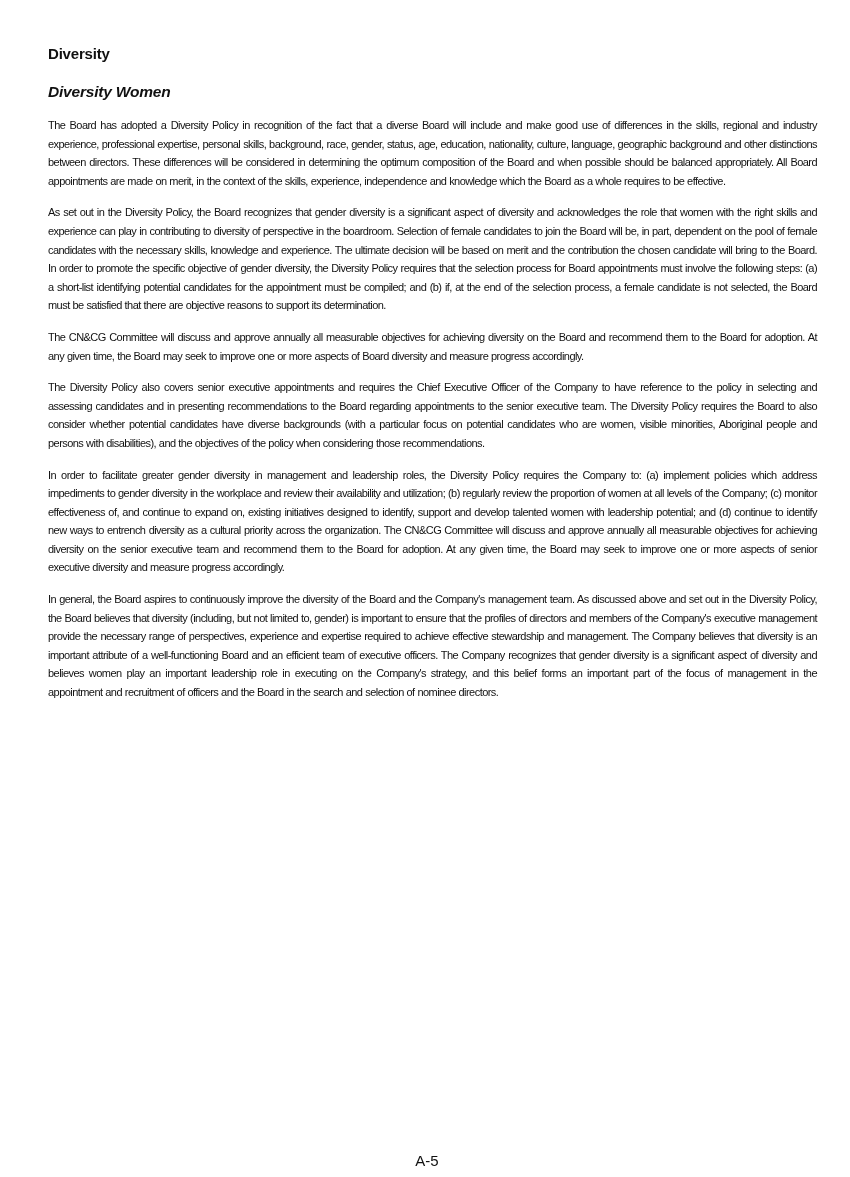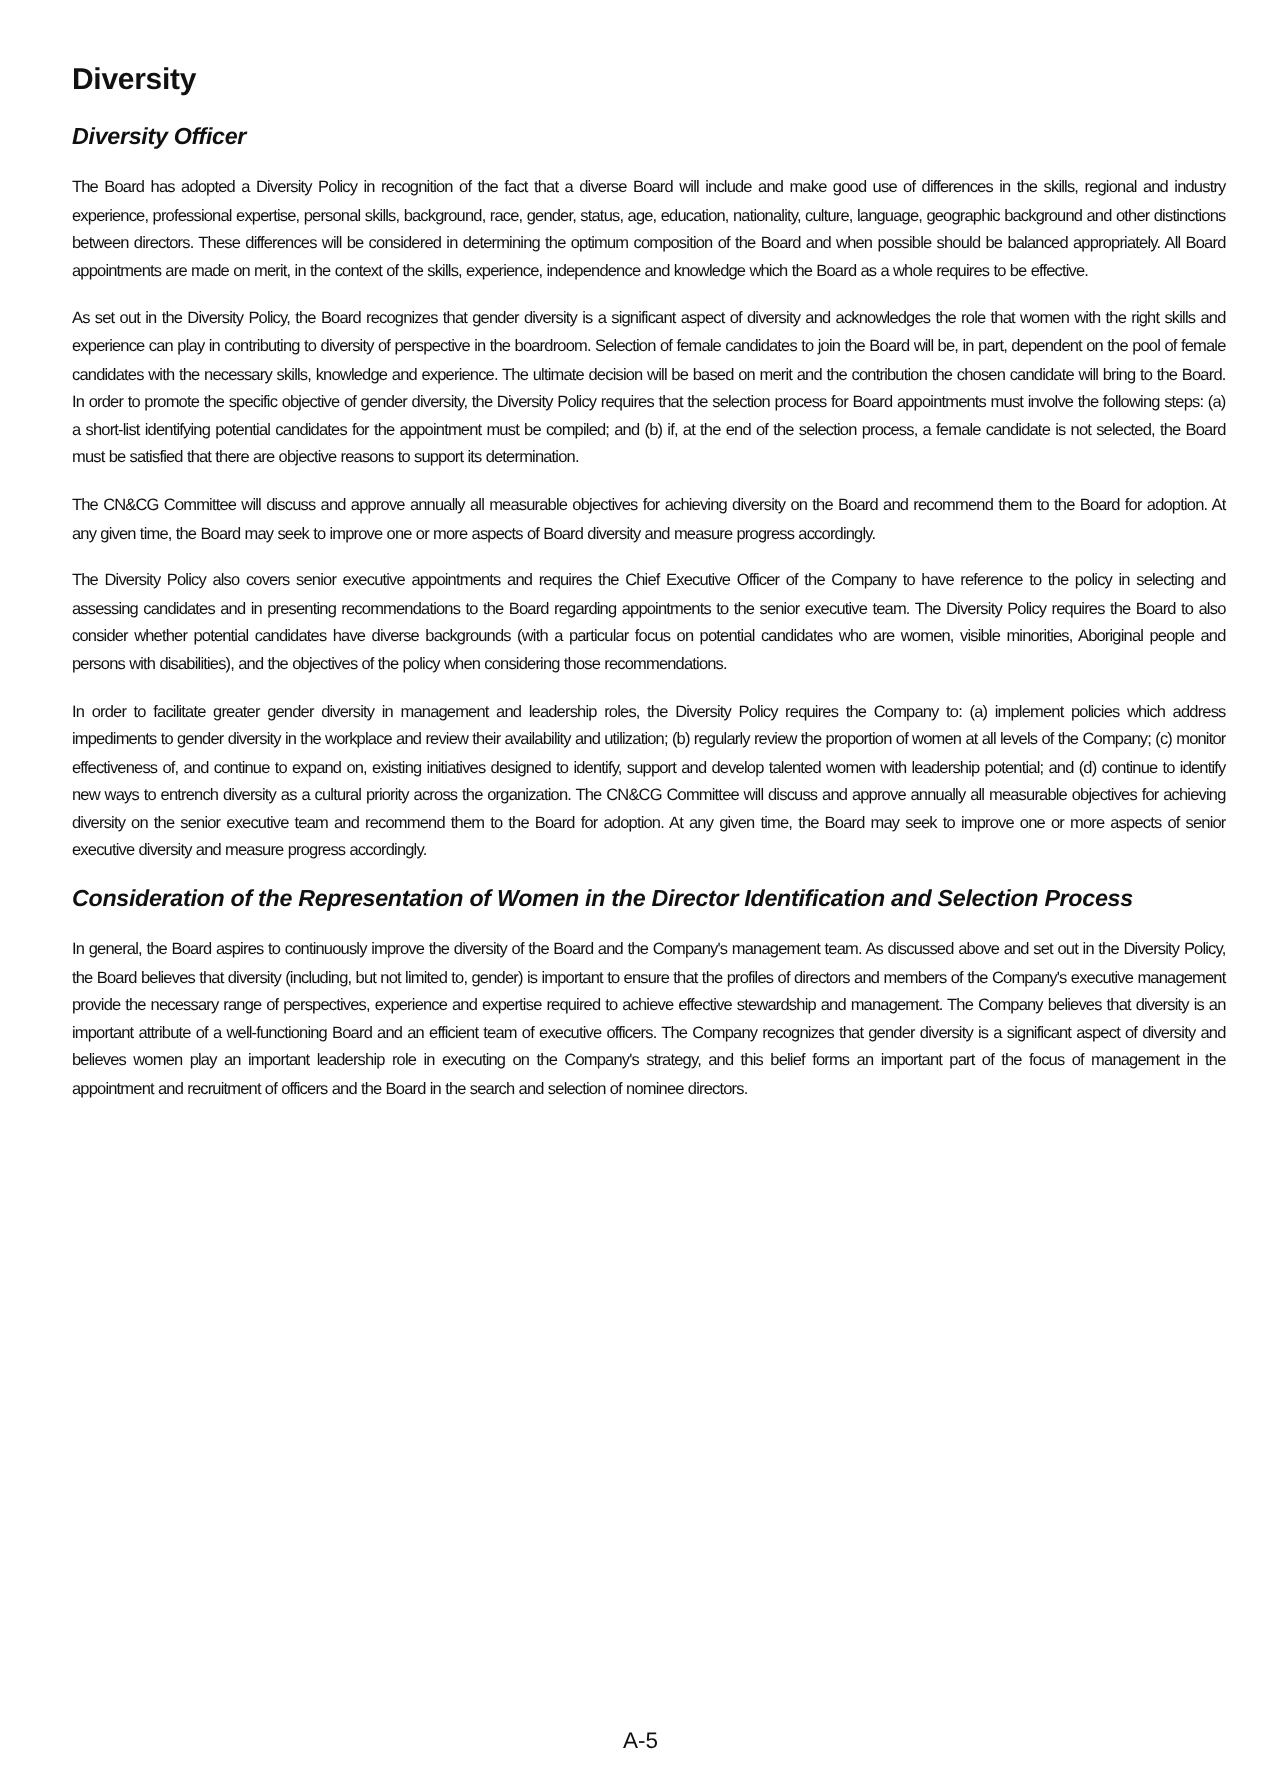--- a/index.html
+++ b/index.html
@@ -15,21 +15,21 @@
       font-family: "Liberation Sans", sans-serif;
       color: #111111;
     }
     .page {
       position: absolute;
       left: 48px;
       top: 44px;
       width: 769px;
     }
     .h1 {
-      font-size: 20px;
+      font-size: 15px;
       font-weight: bold;
       line-height: 19px;
       margin: 0 0 19px 0;
       letter-spacing: -0.2px;
     }
     .h2 {
       font-size: 15.5px;
       font-weight: bold;
       font-style: italic;
       line-height: 19px;
@@ -58,26 +58,25 @@
       text-align: center;
       font-size: 15px;
       line-height: 18px;
     }
   </style>
 </head>
 <body>
 
 <div class="page">
   <div class="h1">Diversity</div>
-  <div class="h2">Diversity Officer</div>
+  <div class="h2">Diversity Women</div>
 
   <p class="p">The Board has adopted a Diversity Policy in recognition of the fact that a diverse Board will include and make good use of differences in the skills, regional and industry experience, professional expertise, personal skills, background, race, gender, status, age, education, nationality, culture, language, geographic background and other distinctions between directors. These differences will be considered in determining the optimum composition of the Board and when possible should be balanced appropriately. All Board appointments are made on merit, in the context of the skills, experience, independence and knowledge which the Board as a whole requires to be effective.</p>
   <p class="p">As set out in the Diversity Policy, the Board recognizes that gender diversity is a significant aspect of diversity and acknowledges the role that women with the right skills and experience can play in contributing to diversity of perspective in the boardroom. Selection of female candidates to join the Board will be, in part, dependent on the pool of female candidates with the necessary skills, knowledge and experience. The ultimate decision will be based on merit and the contribution the chosen candidate will bring to the Board. In order to promote the specific objective of gender diversity, the Diversity Policy requires that the selection process for Board appointments must involve the following steps: (a) a short-list identifying potential candidates for the appointment must be compiled; and (b) if, at the end of the selection process, a female candidate is not selected, the Board must be satisfied that there are objective reasons to support its determination.</p>
   <p class="p">The CN&amp;CG Committee will discuss and approve annually all measurable objectives for achieving diversity on the Board and recommend them to the Board for adoption. At any given time, the Board may seek to improve one or more aspects of Board diversity and measure progress accordingly.</p>
   <p class="p">The Diversity Policy also covers senior executive appointments and requires the Chief Executive Officer of the Company to have reference to the policy in selecting and assessing candidates and in presenting recommendations to the Board regarding appointments to the senior executive team. The Diversity Policy requires the Board to also consider whether potential candidates have diverse backgrounds (with a particular focus on potential candidates who are women, visible minorities, Aboriginal people and persons with disabilities), and the objectives of the policy when considering those recommendations.</p>
   <p class="p">In order to facilitate greater gender diversity in management and leadership roles, the Diversity Policy requires the Company to: (a) implement policies which address impediments to gender diversity in the workplace and review their availability and utilization; (b) regularly review the proportion of women at all levels of the Company; (c) monitor effectiveness of, and continue to expand on, existing initiatives designed to identify, support and develop talented women with leadership potential; and (d) continue to identify new ways to entrench diversity as a cultural priority across the organization. The CN&amp;CG Committee will discuss and approve annually all measurable objectives for achieving diversity on the senior executive team and recommend them to the Board for adoption. At any given time, the Board may seek to improve one or more aspects of senior executive diversity and measure progress accordingly.</p>
 
-  <div class="h2 long">Consideration of the Representation of Women in the Director Identification and Selection Process</div>
 
   <p class="p">In general, the Board aspires to continuously improve the diversity of the Board and the Company's management team. As discussed above and set out in the Diversity Policy, the Board believes that diversity (including, but not limited to, gender) is important to ensure that the profiles of directors and members of the Company's executive management provide the necessary range of perspectives, experience and expertise required to achieve effective stewardship and management. The Company believes that diversity is an important attribute of a well-functioning Board and an efficient team of executive officers. The Company recognizes that gender diversity is a significant aspect of diversity and believes women play an important leadership role in executing on the Company's strategy, and this belief forms an important part of the focus of management in the appointment and recruitment of officers and the Board in the search and selection of nominee directors.</p>
 </div>
 
 <div class="page-number">A-5</div>
 
 </body></html>

